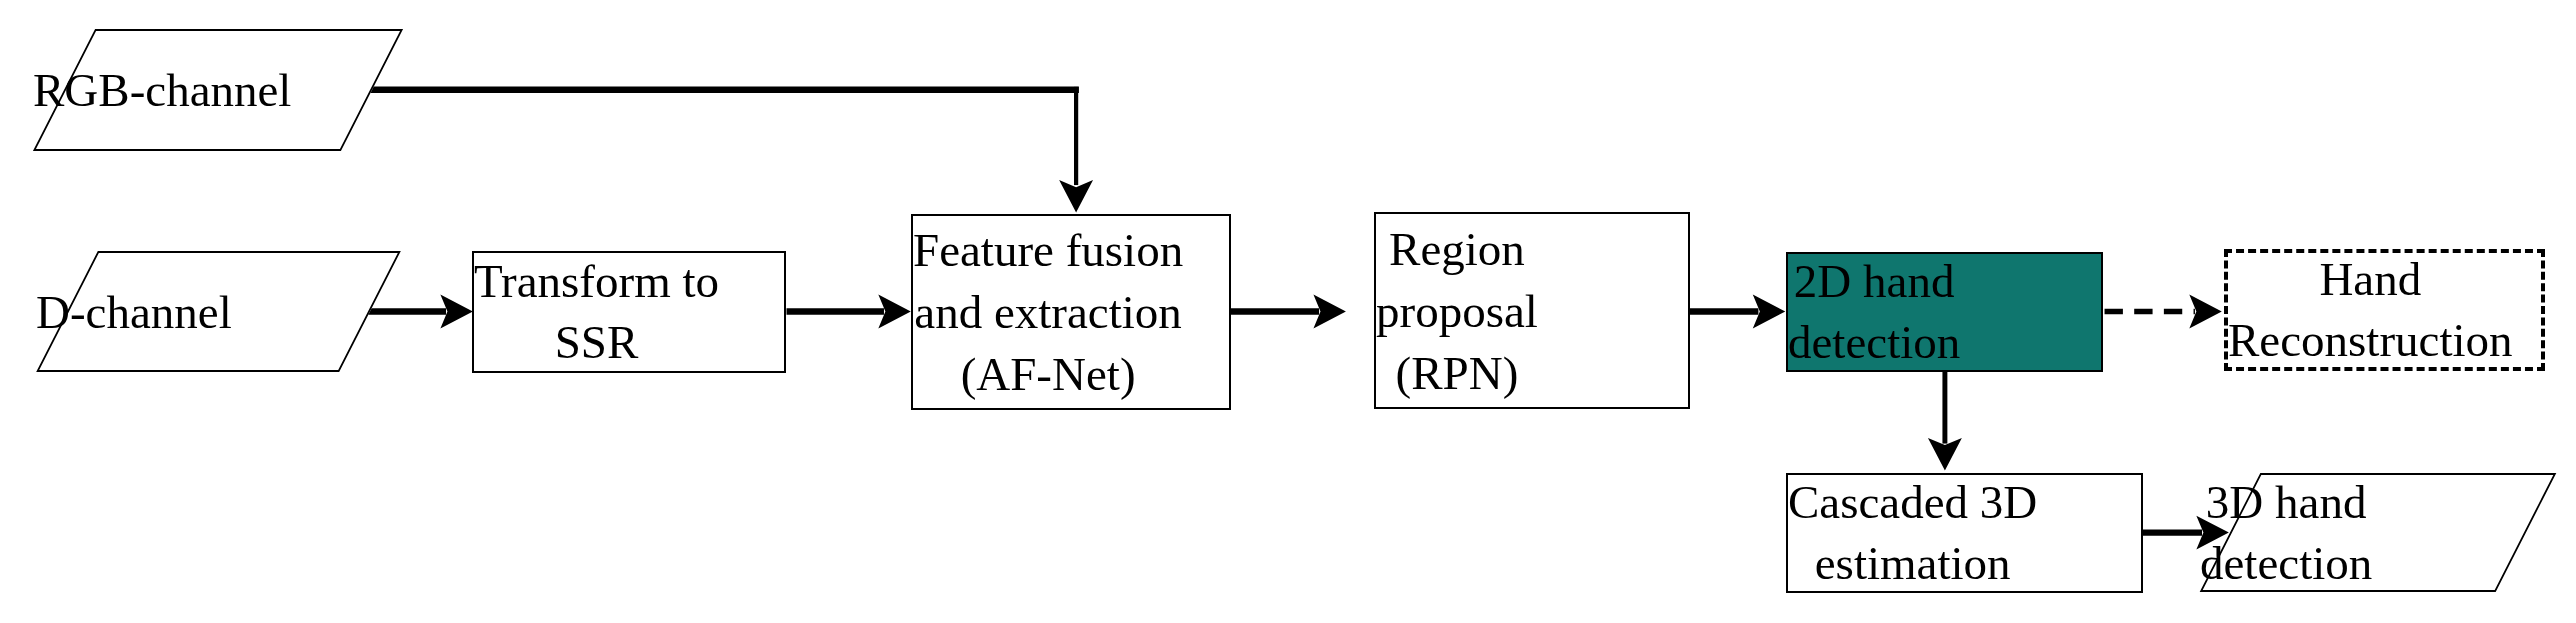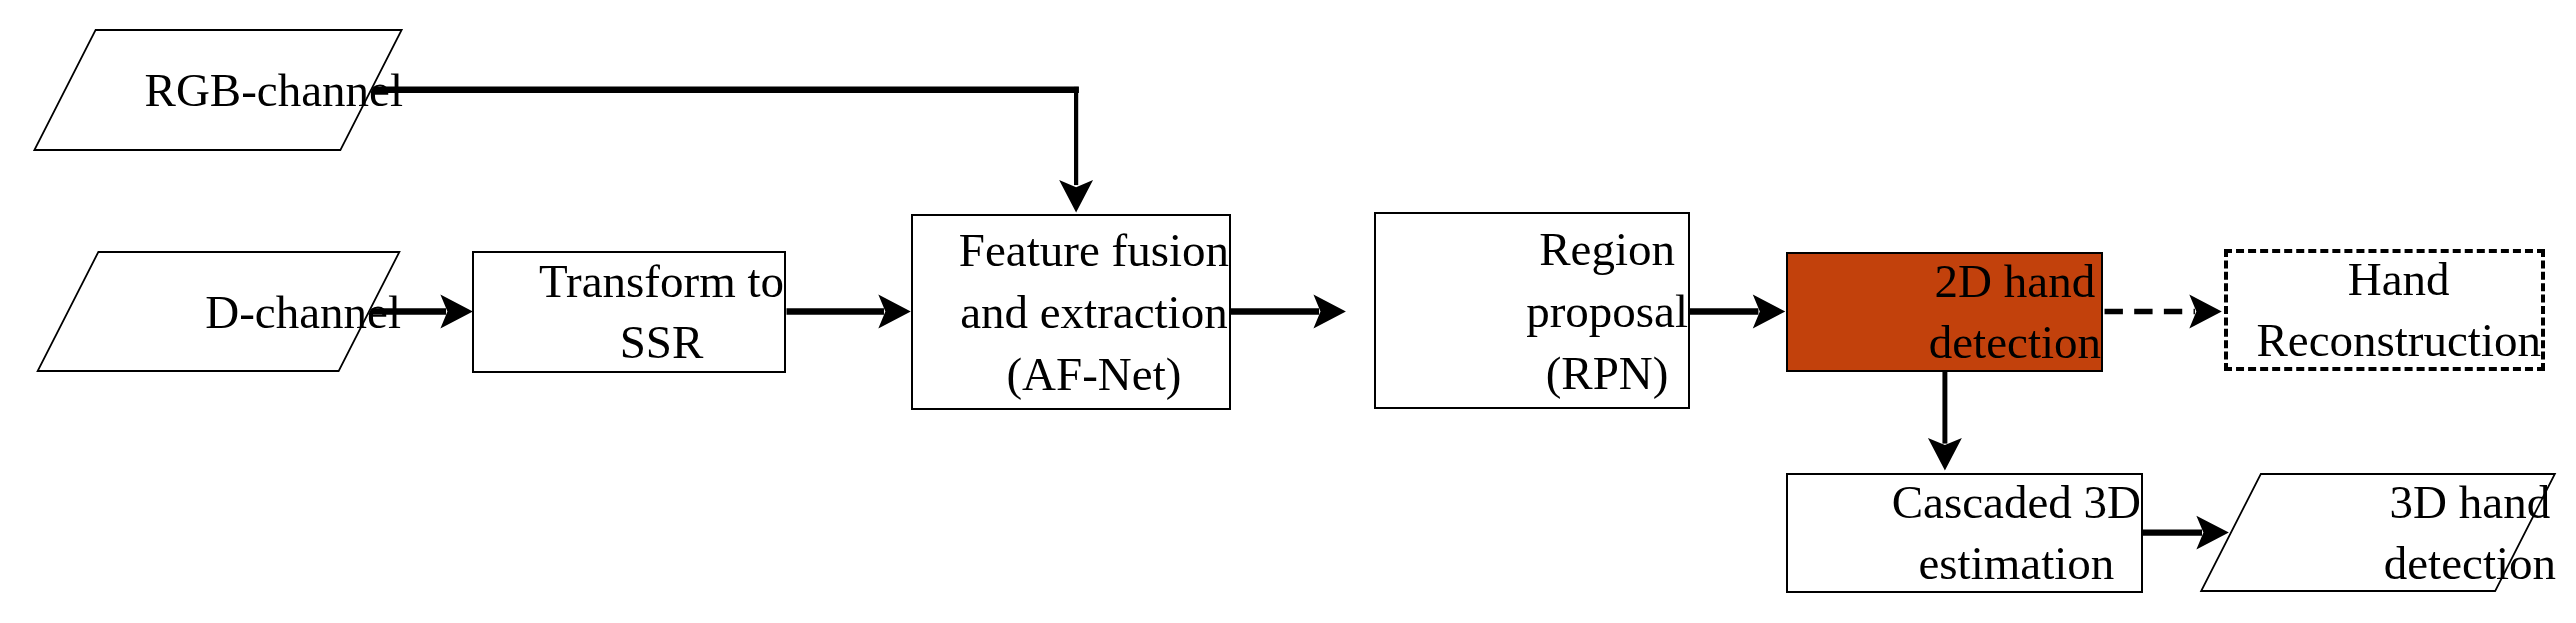--- a/index.html
+++ b/index.html
@@ -20,39 +20,39 @@
     position: absolute;
     left: 0;
     top: 0;
     width: 2576px;
     height: 623px;
   }
   .node {
     position: absolute;
     display: flex;
     align-items: center;
-    justify-content: flex-end;
+    justify-content: flex-start;
     box-sizing: border-box;
   }
   .node-label {
     position: relative;
     z-index: 2;
     text-align: center;
     white-space: pre-line;
     font-size: 47px;
     line-height: 62px;
     letter-spacing: 0px;
   }
   .rect {
     border: 2.8px solid #000000;
     background: #ffffff;
   }
   .rect-thin {
     border: 2.1px solid #000000;
-    background: #c2410c;
+    background: #0f766e;
   }
   .rect-dashed {
     border: 4.2px dashed #000000;
     background: #ffffff;
   }
   .para {
     background: transparent;
   }
   .para .para-shape {
     content: "";

